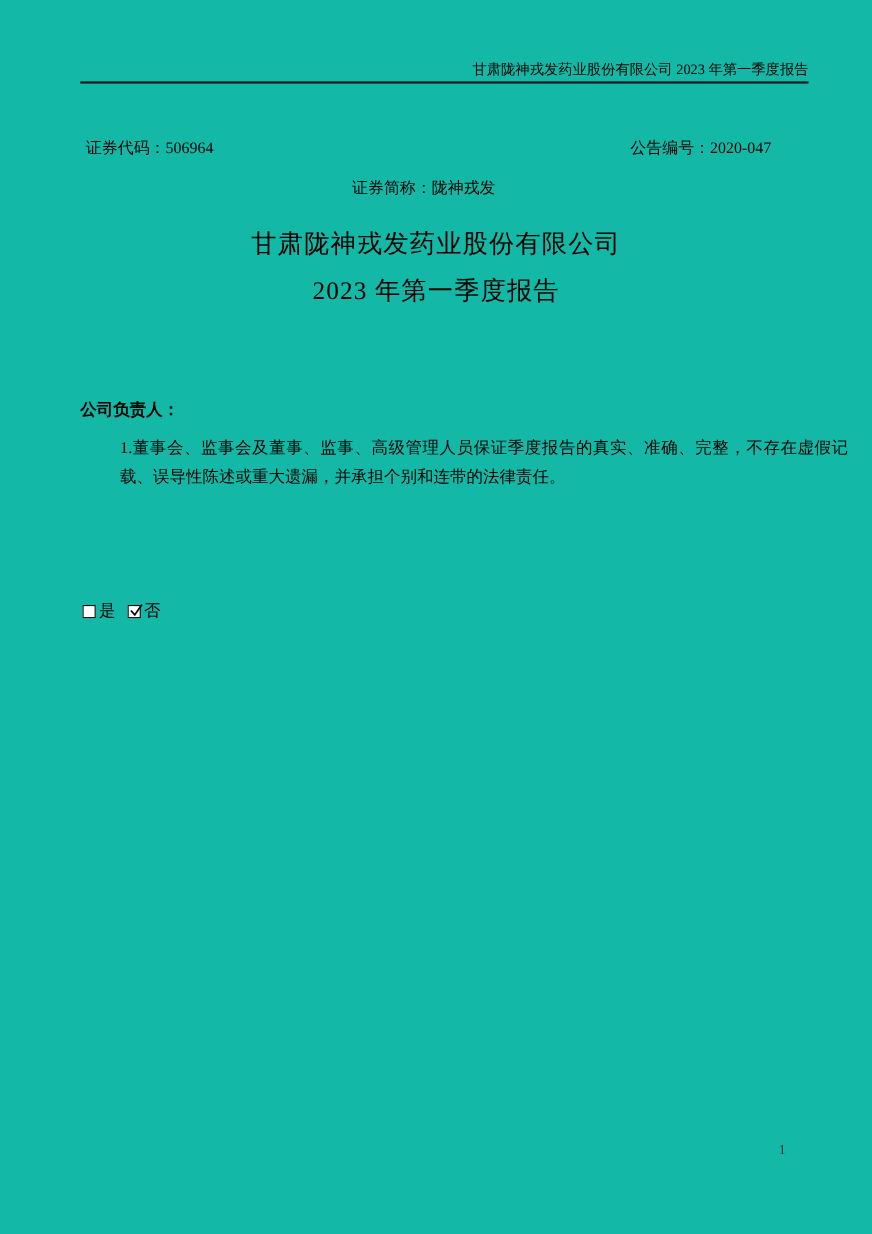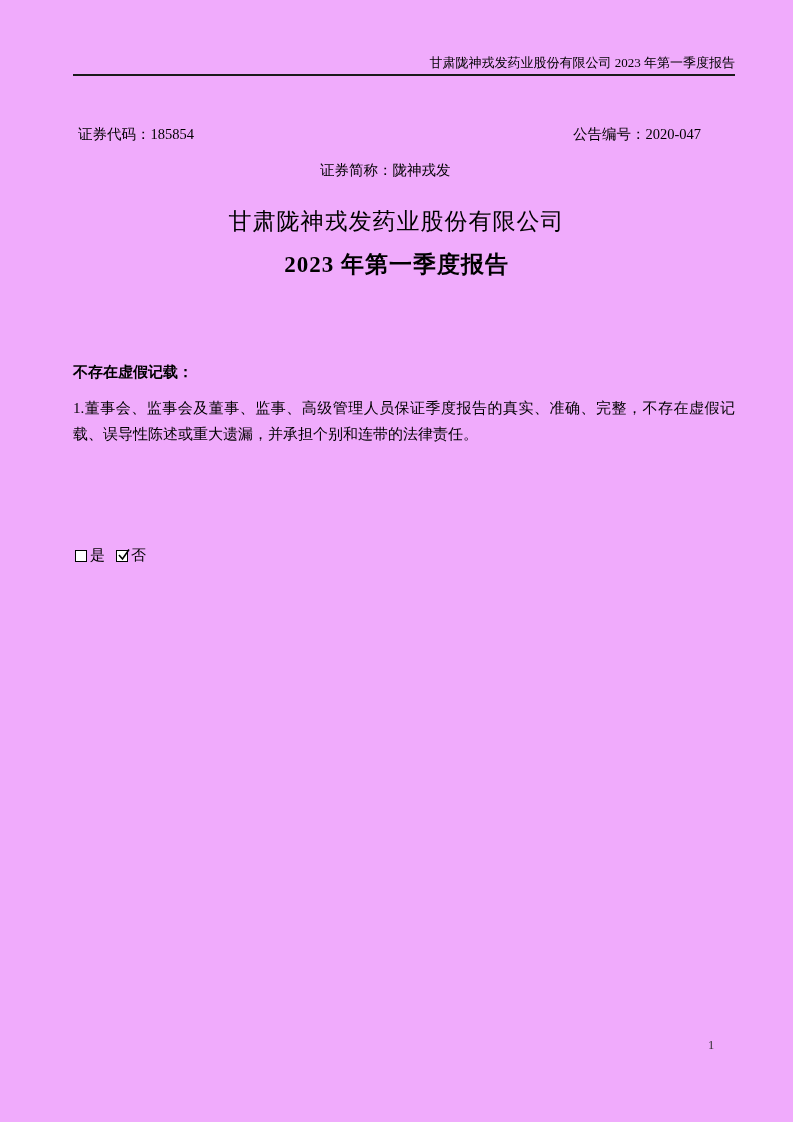--- a/index.html
+++ b/index.html
@@ -1,20 +1,20 @@
 <!DOCTYPE html>
 <html><head>
 <meta charset="utf-8">
 <style>
   html,body{margin:0;padding:0;background:#e8e8e8;}
   .page{
     position:relative;
     width:793px;height:1122px;
     margin:0 auto;
-    background:#f0abfc;
+    background:#14b8a6;
     font-family:"Liberation Serif","DejaVu Serif",serif;
     color:#000;
     overflow:hidden;
   }
   
   .hdr{
     position:absolute;left:73px;top:54px;width:662px;
     text-align:right;font-size:13px;line-height:18px;
     padding-bottom:2px;
     border-bottom:2px solid #1a1a1a;
@@ -23,36 +23,36 @@
   
   .info{position:absolute;left:73px;top:125px;width:662px;height:18px;font-size:14.5px;}
   .info span{position:absolute;top:0;white-space:nowrap;}
   .info .c1{left:5px;}
   .info .c2{left:247px;margin-top:36px;}
   .info .c3{left:500px;}
   
   .title1{position:absolute;left:0;top:206px;width:793px;text-align:center;
     font-size:23px;font-weight:normal;letter-spacing:1px;}
   .title2{position:absolute;left:0;top:249px;width:793px;text-align:center;
-    font-size:23px;font-weight:bold;letter-spacing:1px;}
+    font-size:23px;font-weight:normal;letter-spacing:1px;}
   
   .stbox{
     position:absolute;left:65px;top:293px;width:667px;
     box-sizing:border-box;
     border:1px solid #000;
     padding:4px 12px 8px 12px;
     font-size:15px;line-height:27px;
     text-indent:2em;text-align:justify;
   }
   
   .nheading{position:absolute;left:73px;top:363px;width:662px;
     font-size:15px;font-weight:bold;}
   .para{position:absolute;left:73px;width:662px;
     font-size:15px;line-height:26px;text-align:justify;}
-  .p1{top:395px;}
+  .p1{top:395px;margin-left:36px;}
   .p2{top:453px;}
   .p3{top:516px;}
   
   .audit{position:absolute;left:75px;top:546px;font-size:15px;
     display:flex;align-items:center;gap:11px;}
   .opt{display:inline-flex;align-items:center;gap:3px;}
   .cb{
     position:relative;display:inline-block;
     width:12px;height:12px;
     border:1.5px solid #000;
@@ -65,30 +65,30 @@
   .pagenum{position:absolute;left:708px;top:1038px;font-size:12.5px;color:#333;}
 </style>
 </head>
 <body>
 
 <div class="page">
 
   <div class="hdr">甘肃陇神戎发药业股份有限公司 2023 年第一季度报告</div>
 
   <div class="info">
-    <span class="c1">证券代码：185854</span>
+    <span class="c1">证券代码：506964</span>
     <span class="c2">证券简称：陇神戎发</span>
     <span class="c3">公告编号：2020-047</span>
   </div>
 
   <div class="title1">甘肃陇神戎发药业股份有限公司</div>
   <div class="title2">2023 年第一季度报告</div>
 
 
-  <div class="nheading">不存在虚假记载：</div>
+  <div class="nheading">公司负责人：</div>
 
   <div class="para p1">1.董事会、监事会及董事、监事、高级管理人员保证季度报告的真实、准确、完整，不存在虚假记载、误导性陈述或重大遗漏，并承担个别和连带的法律责任。</div>
 
   <div class="audit">
     <span class="opt">
       <span class="cb" data-checked="false">
         
       </span>
       <span>是</span>
     </span>

